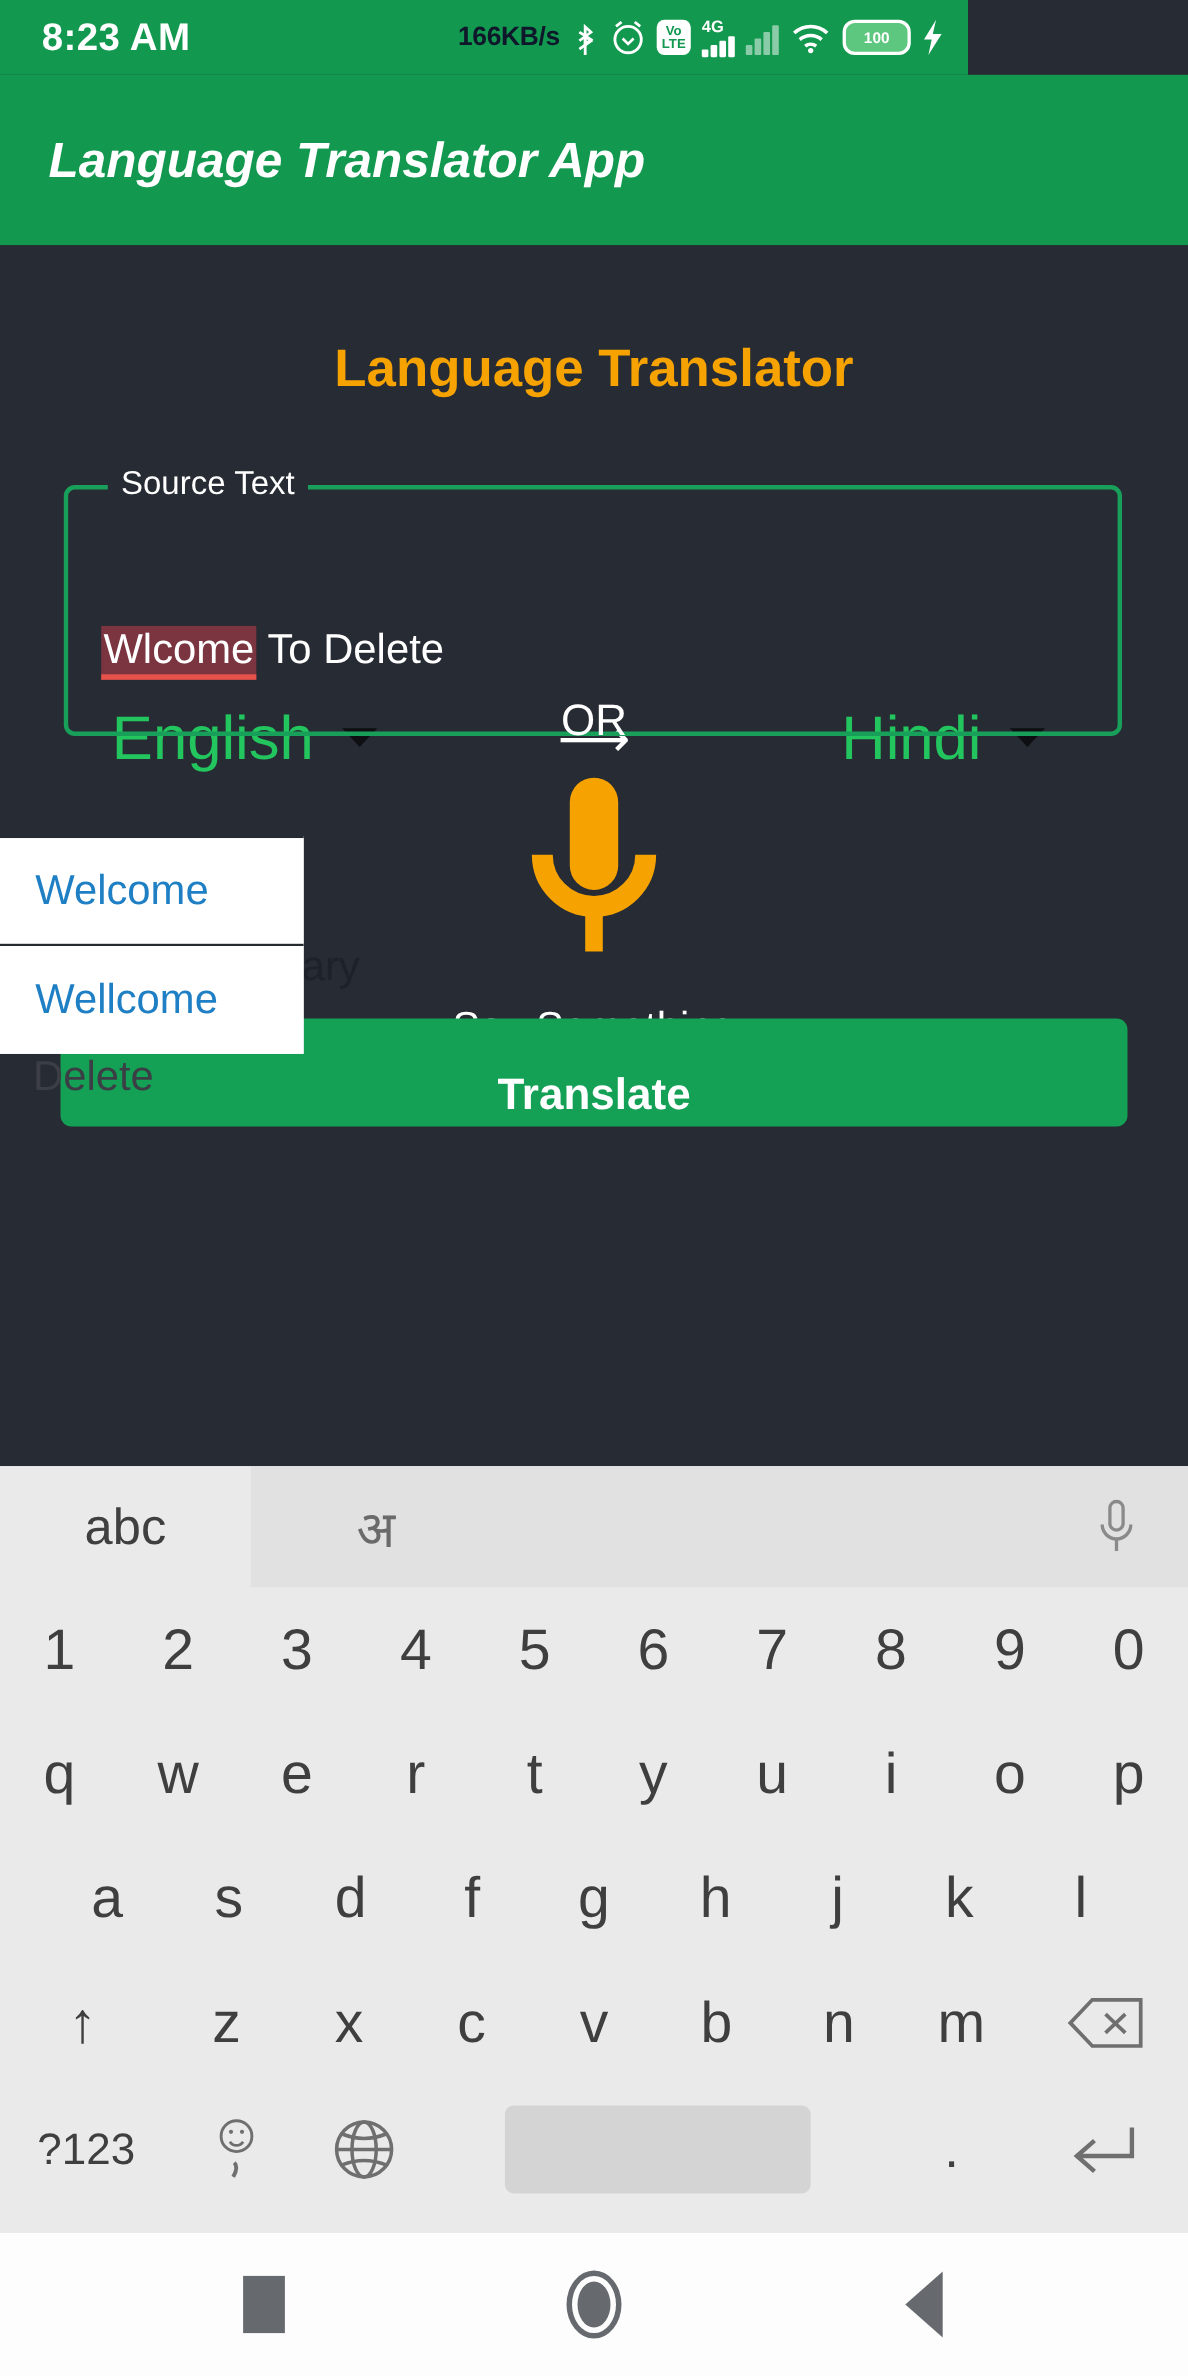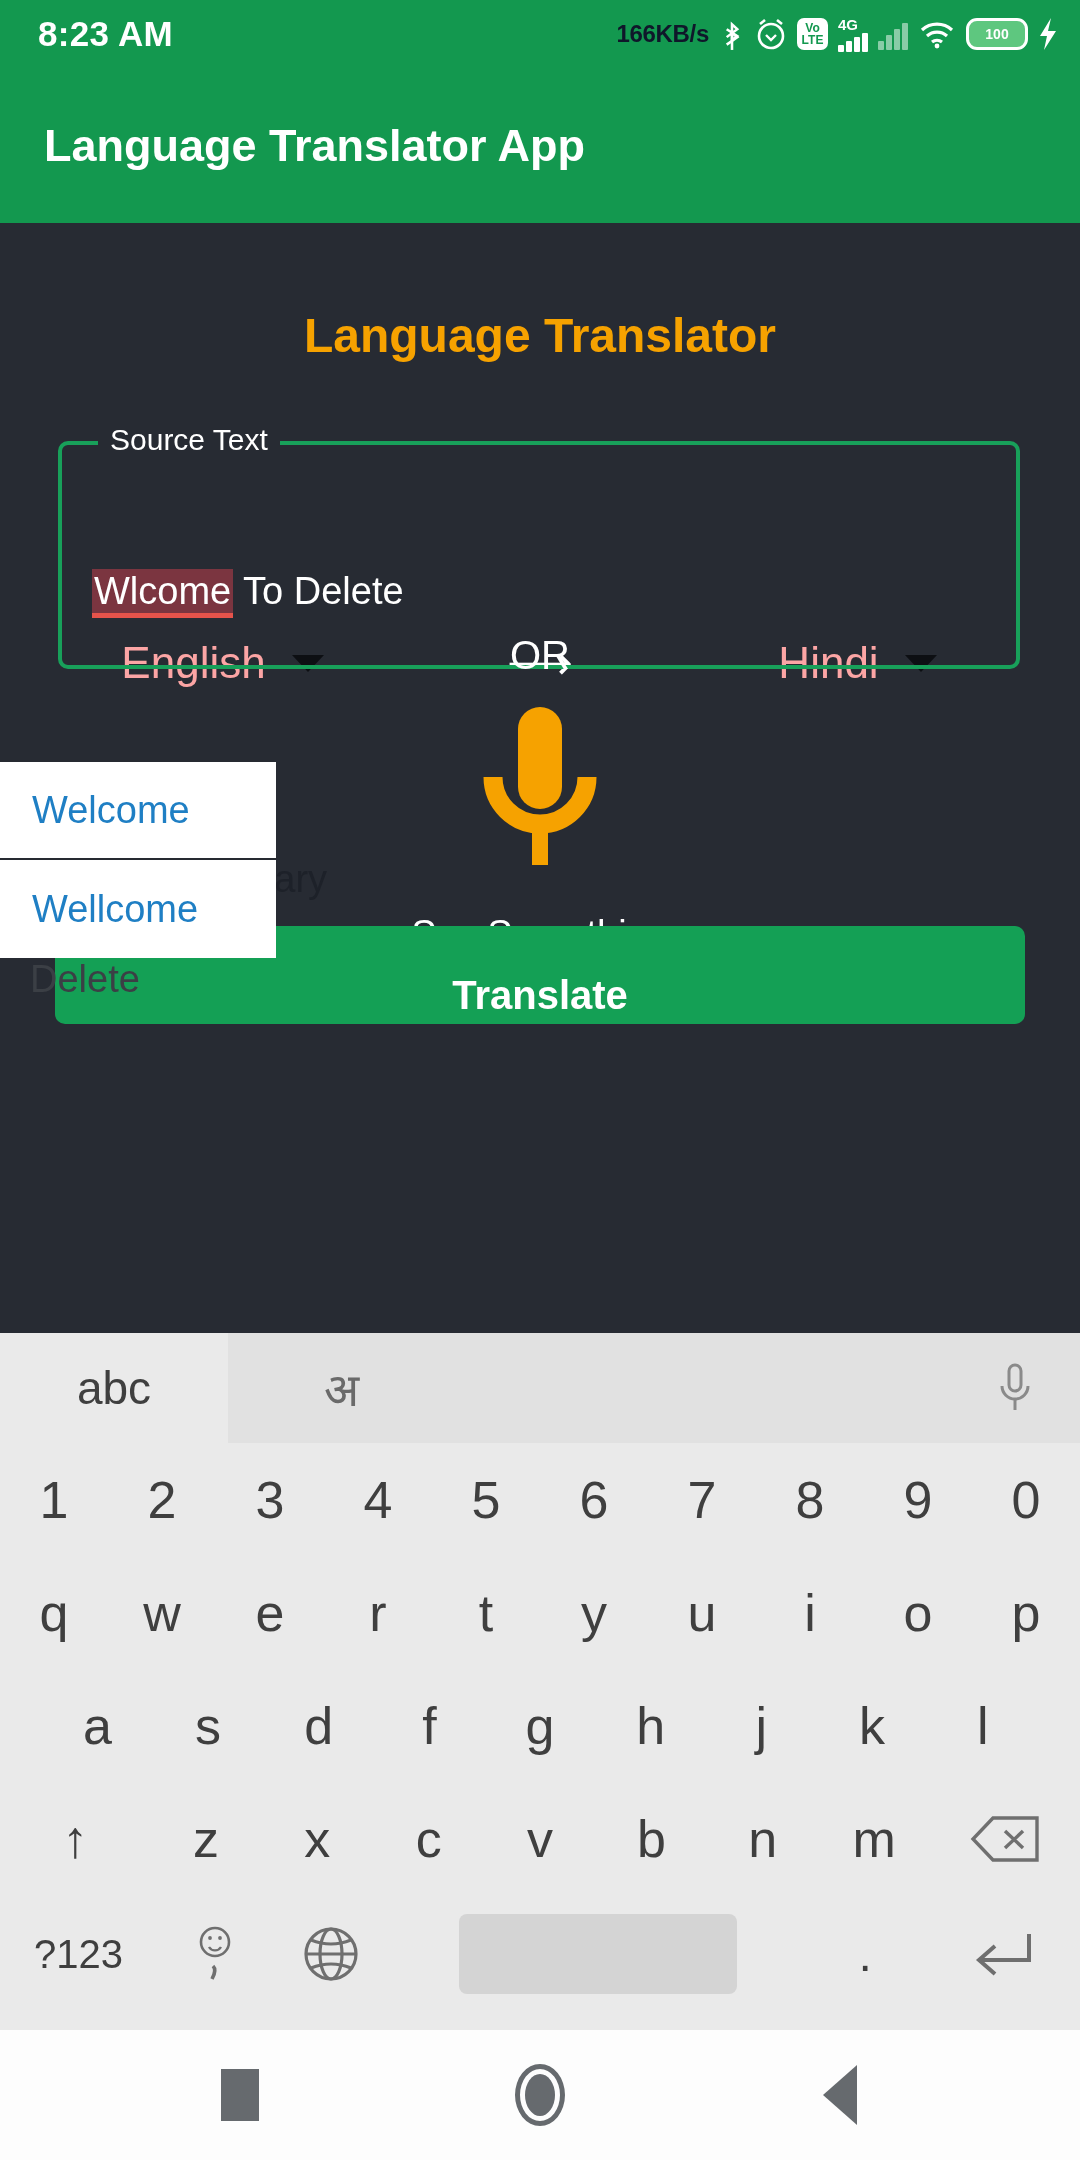--- a/index.html
+++ b/index.html
@@ -11,21 +11,21 @@
   }
   #screen {
     position: relative;
     width: 1080px; height: 2160px;
     background: #272b33;
   }
 
   
   #status-bar {
     position: absolute; top: 0; left: 0;
-    width: 1080px; height: 68px;
+    width: 880px; height: 68px;
     background: #13984f;
     display: flex; align-items: center;
     padding: 0 22px 0 38px;
   }
   #status-clock {
     color: #ffffff; font-size: 35px; font-weight: 700;
     letter-spacing: 0.3px;
   }
   #status-icons {
     margin-left: auto;
@@ -52,21 +52,21 @@
 
   
   #app-bar {
     position: absolute; top: 68px; left: 0;
     width: 1080px; height: 155px;
     background: #13984f;
     display: flex; align-items: center;
     padding-left: 44px;
   }
   #app-bar-title {
-    color:#ffffff; font-size: 45px; font-weight: 700;
+    color:#ffffff; font-size: 45px; font-weight: 700; font-style: italic;
   }
 
   
   #body-area {
     position:absolute; top: 223px; left:0;
     width:1080px; height: 1937px;
     background:#272b33;
   }
   #heading {
     position:absolute; top: 85px; left:0; width:1080px;
@@ -75,21 +75,21 @@
   }
 
   
   #lang-row {
     position:absolute; top:415px; left:0; width:1080px;
     display:flex; align-items:center;
   }
   .lang-cell {
     flex: 1; display:flex; align-items:center; justify-content:center; gap:26px;
   }
-  .lang-name { color:#fca5a5; font-size:44px; }
+  .lang-name { color:#22c55e; font-size:56px; }
   .caret {
     width:0;height:0;border-left:16px solid transparent;border-right:16px solid transparent;
     border-top:17px solid #0d0f13;
   }
   #arrow-cell { width: 190px; display:flex; align-items:center; justify-content:center; }
   #arrow-icon { color:#ffffff; font-size:46px; line-height:1; }
 
   
   #source-box {
     position:absolute; top:218px; left:58px;

